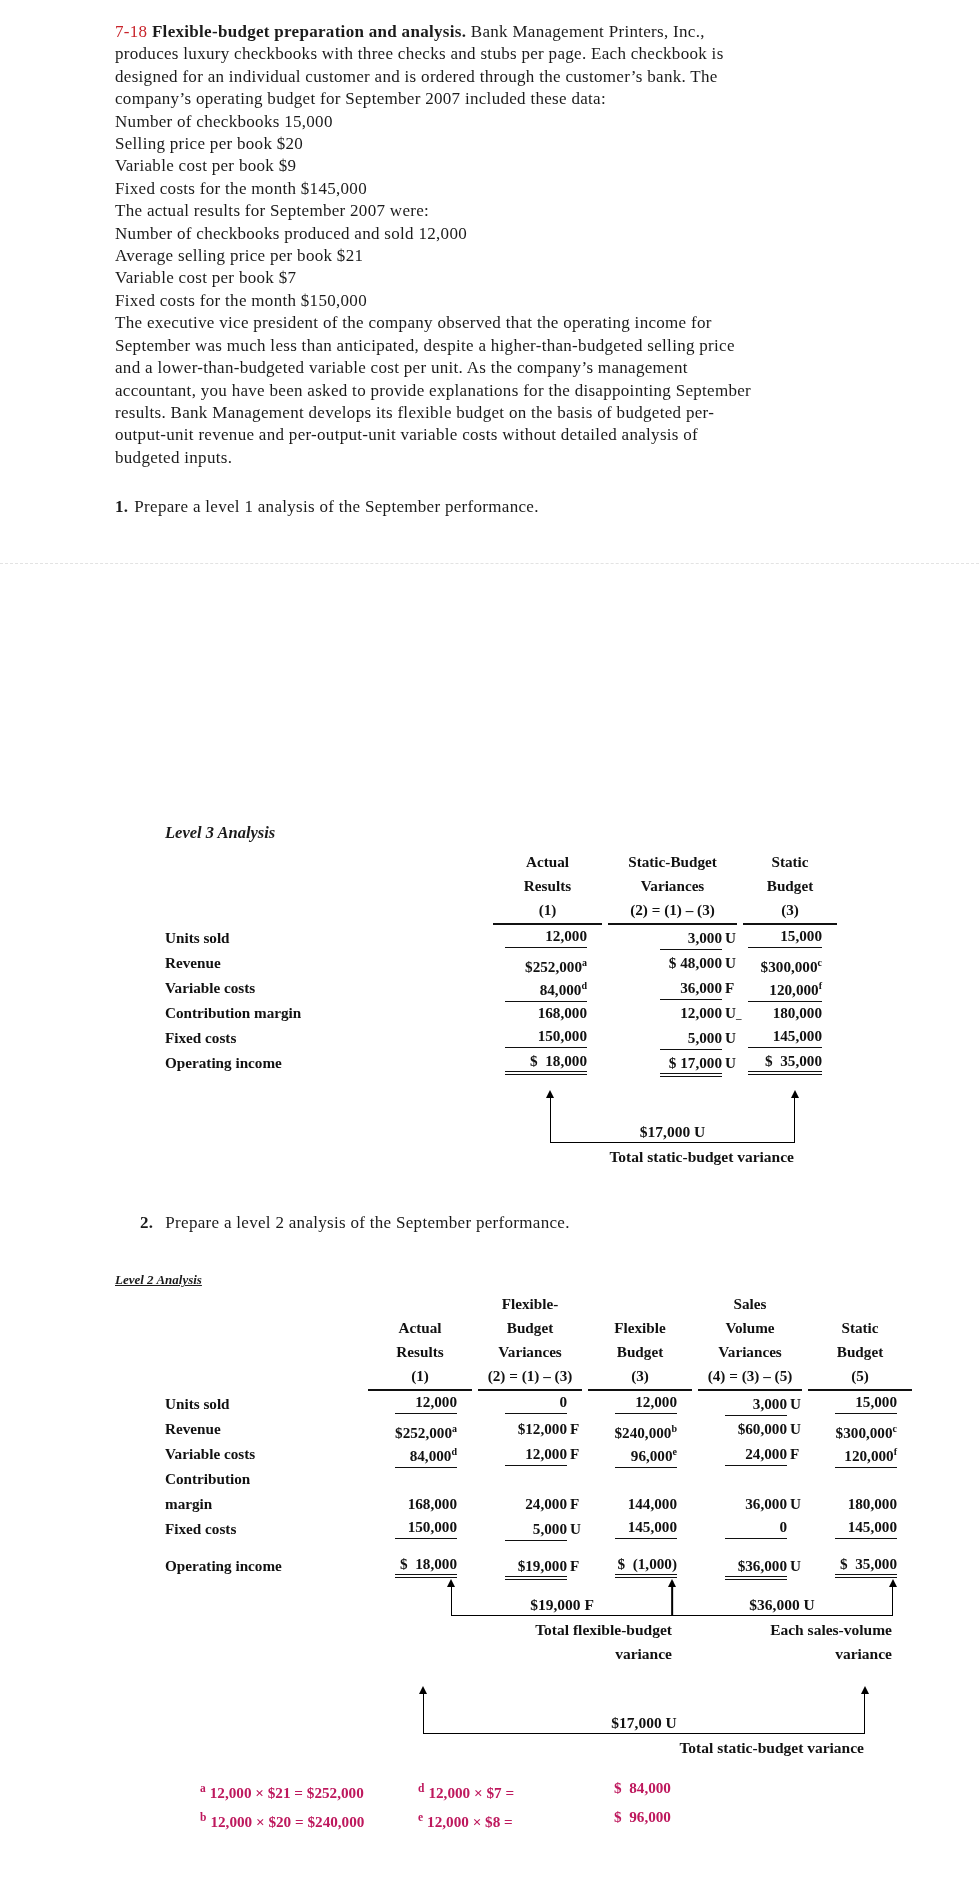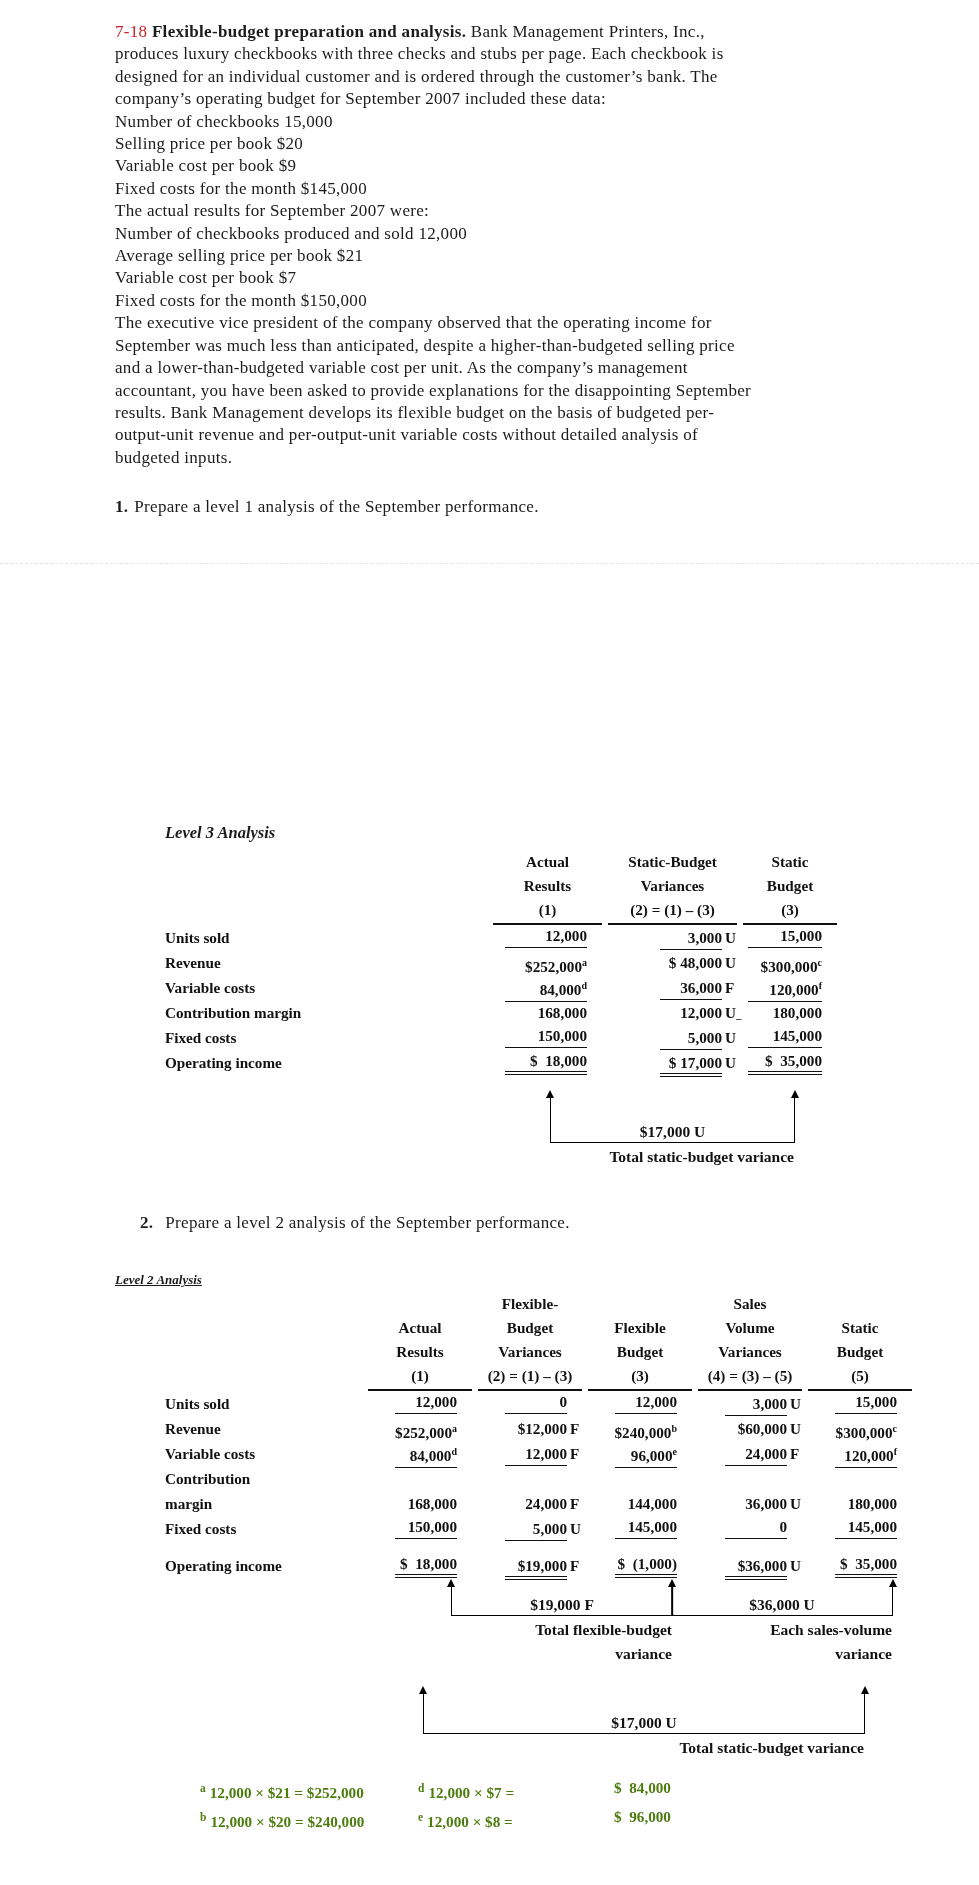--- a/index.html
+++ b/index.html
@@ -63,21 +63,21 @@
   .cap{position:absolute;top:100%;margin-top:3px;text-align:right;line-height:24px;}
   .cap.full{left:0;right:0;}
   .cap.lhalf{left:0;width:50%;}
   .cap.rhalf{right:0;width:50%;}
 
   .l1-bracket{left:550px;top:1092px;width:243px;height:50px;}
   .l2-bracket-top{left:423px;top:1581px;width:440px;height:34px;margin-left:28px;}
   .l2-bracket-bottom{left:423px;top:1688px;width:440px;height:45px;}
 
   
-  .footnotes{position:absolute;left:200px;top:1776px;font-weight:bold;font-size:15.2px;color:#4d7c0f;line-height:24px;}
+  .footnotes{position:absolute;left:200px;top:1776px;font-weight:bold;font-size:15.2px;color:#be185d;line-height:24px;}
   .fn-row{display:grid;grid-template-columns:218px 196px 150px;}
   .fn-cell{white-space:pre;}
   .fsup{font-size:11.5px;vertical-align:super;padding-right:4px;}
 </style>
 </head>
 <body>
 
 <div class="page">
 
   <div class="intro">

